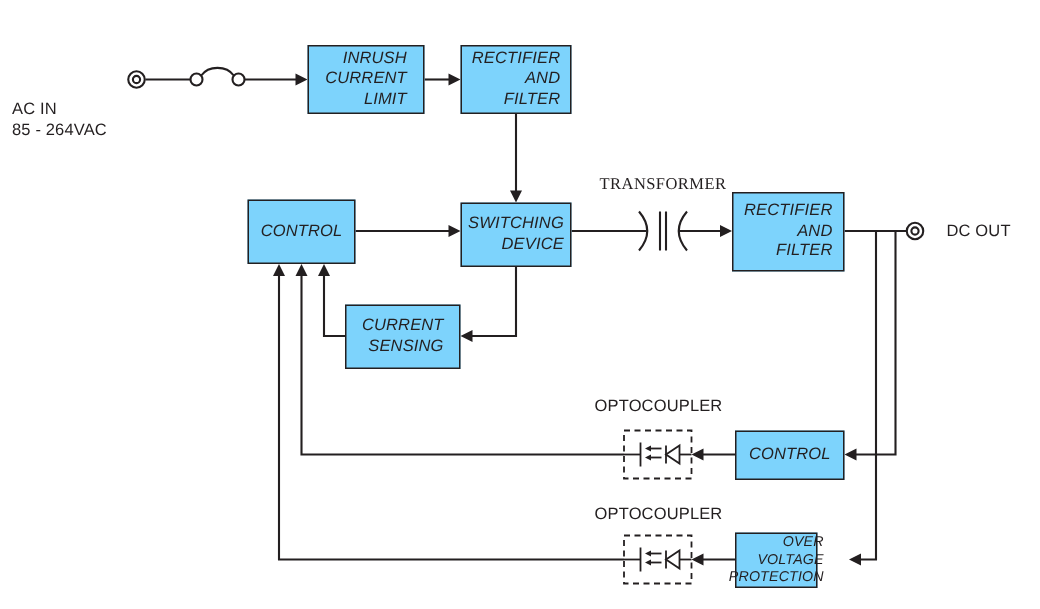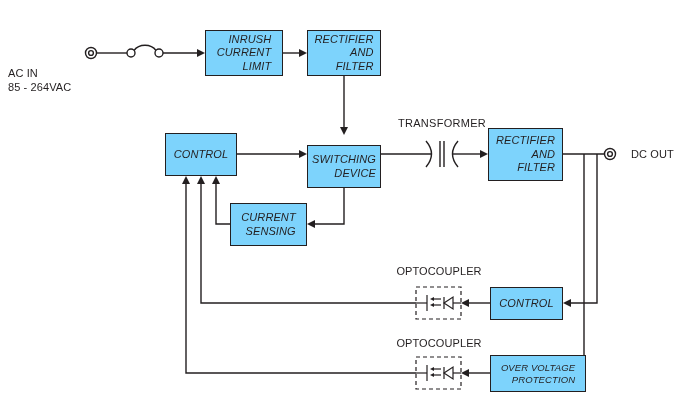--- a/index.html
+++ b/index.html
@@ -35,29 +35,29 @@
   .lbl {
     position: absolute;
     font-size: 11px;
     line-height: 1.25;
     white-space: pre-line;
     letter-spacing: 0.1px;
   }
   #blk-inrush        { left:205px; top:30px;  width:78px; height:46px; }
   #blk-rect1         { left:307px; top:30px;  width:74px; height:46px; }
   #blk-control-left  { left:165px; top:133px; width:72px; height:43px; }
-  #blk-switching     { left:307px; top:145px; width:74px; height:43px; }
+  #blk-switching     { left:307px; top:135px; width:74px; height:43px; }
   #blk-rect2         { left:488px; top:128px; width:75px; height:53px; }
   #blk-current       { left:230px; top:203px; width:77px; height:43px; }
   #blk-control-right { left:490px; top:287px; width:73px; height:33px; }
-  #blk-ovp           { left:490px; top:355px; width:96px; height:37px; font-size:9.5px; }
+  #blk-ovp           { left:490px; top:355px; width:55px; height:37px; font-size:9.5px; }
 
   #lbl-acin  { left:8px;   top:21px;margin-top:46px; }
   #lbl-fuse  { left:112px; top:4px;  width:70px; text-align:center; }
-  #lbl-xfmr  { left:392px; top:117px; width:100px; text-align:center; letter-spacing:0.3px; }
+  #lbl-xfmr  { left:392px; top:117px; width:100px; text-align:center; letter-spacing:0.3px;font-family:Liberation Serif, serif; }
   #lbl-dcout { left:631px; top:148px;text-align:right; }
   #lbl-opto1 { left:389px; top:265px; width:100px; text-align:center; }
   #lbl-opto2 { left:389px; top:337px; width:100px; text-align:center; }
 </style>
 </head>
 <body>
 
 <div id="canvas">
 
   <svg id="wiring" viewBox="0 0 693 406" xmlns="http://www.w3.org/2000/svg">

